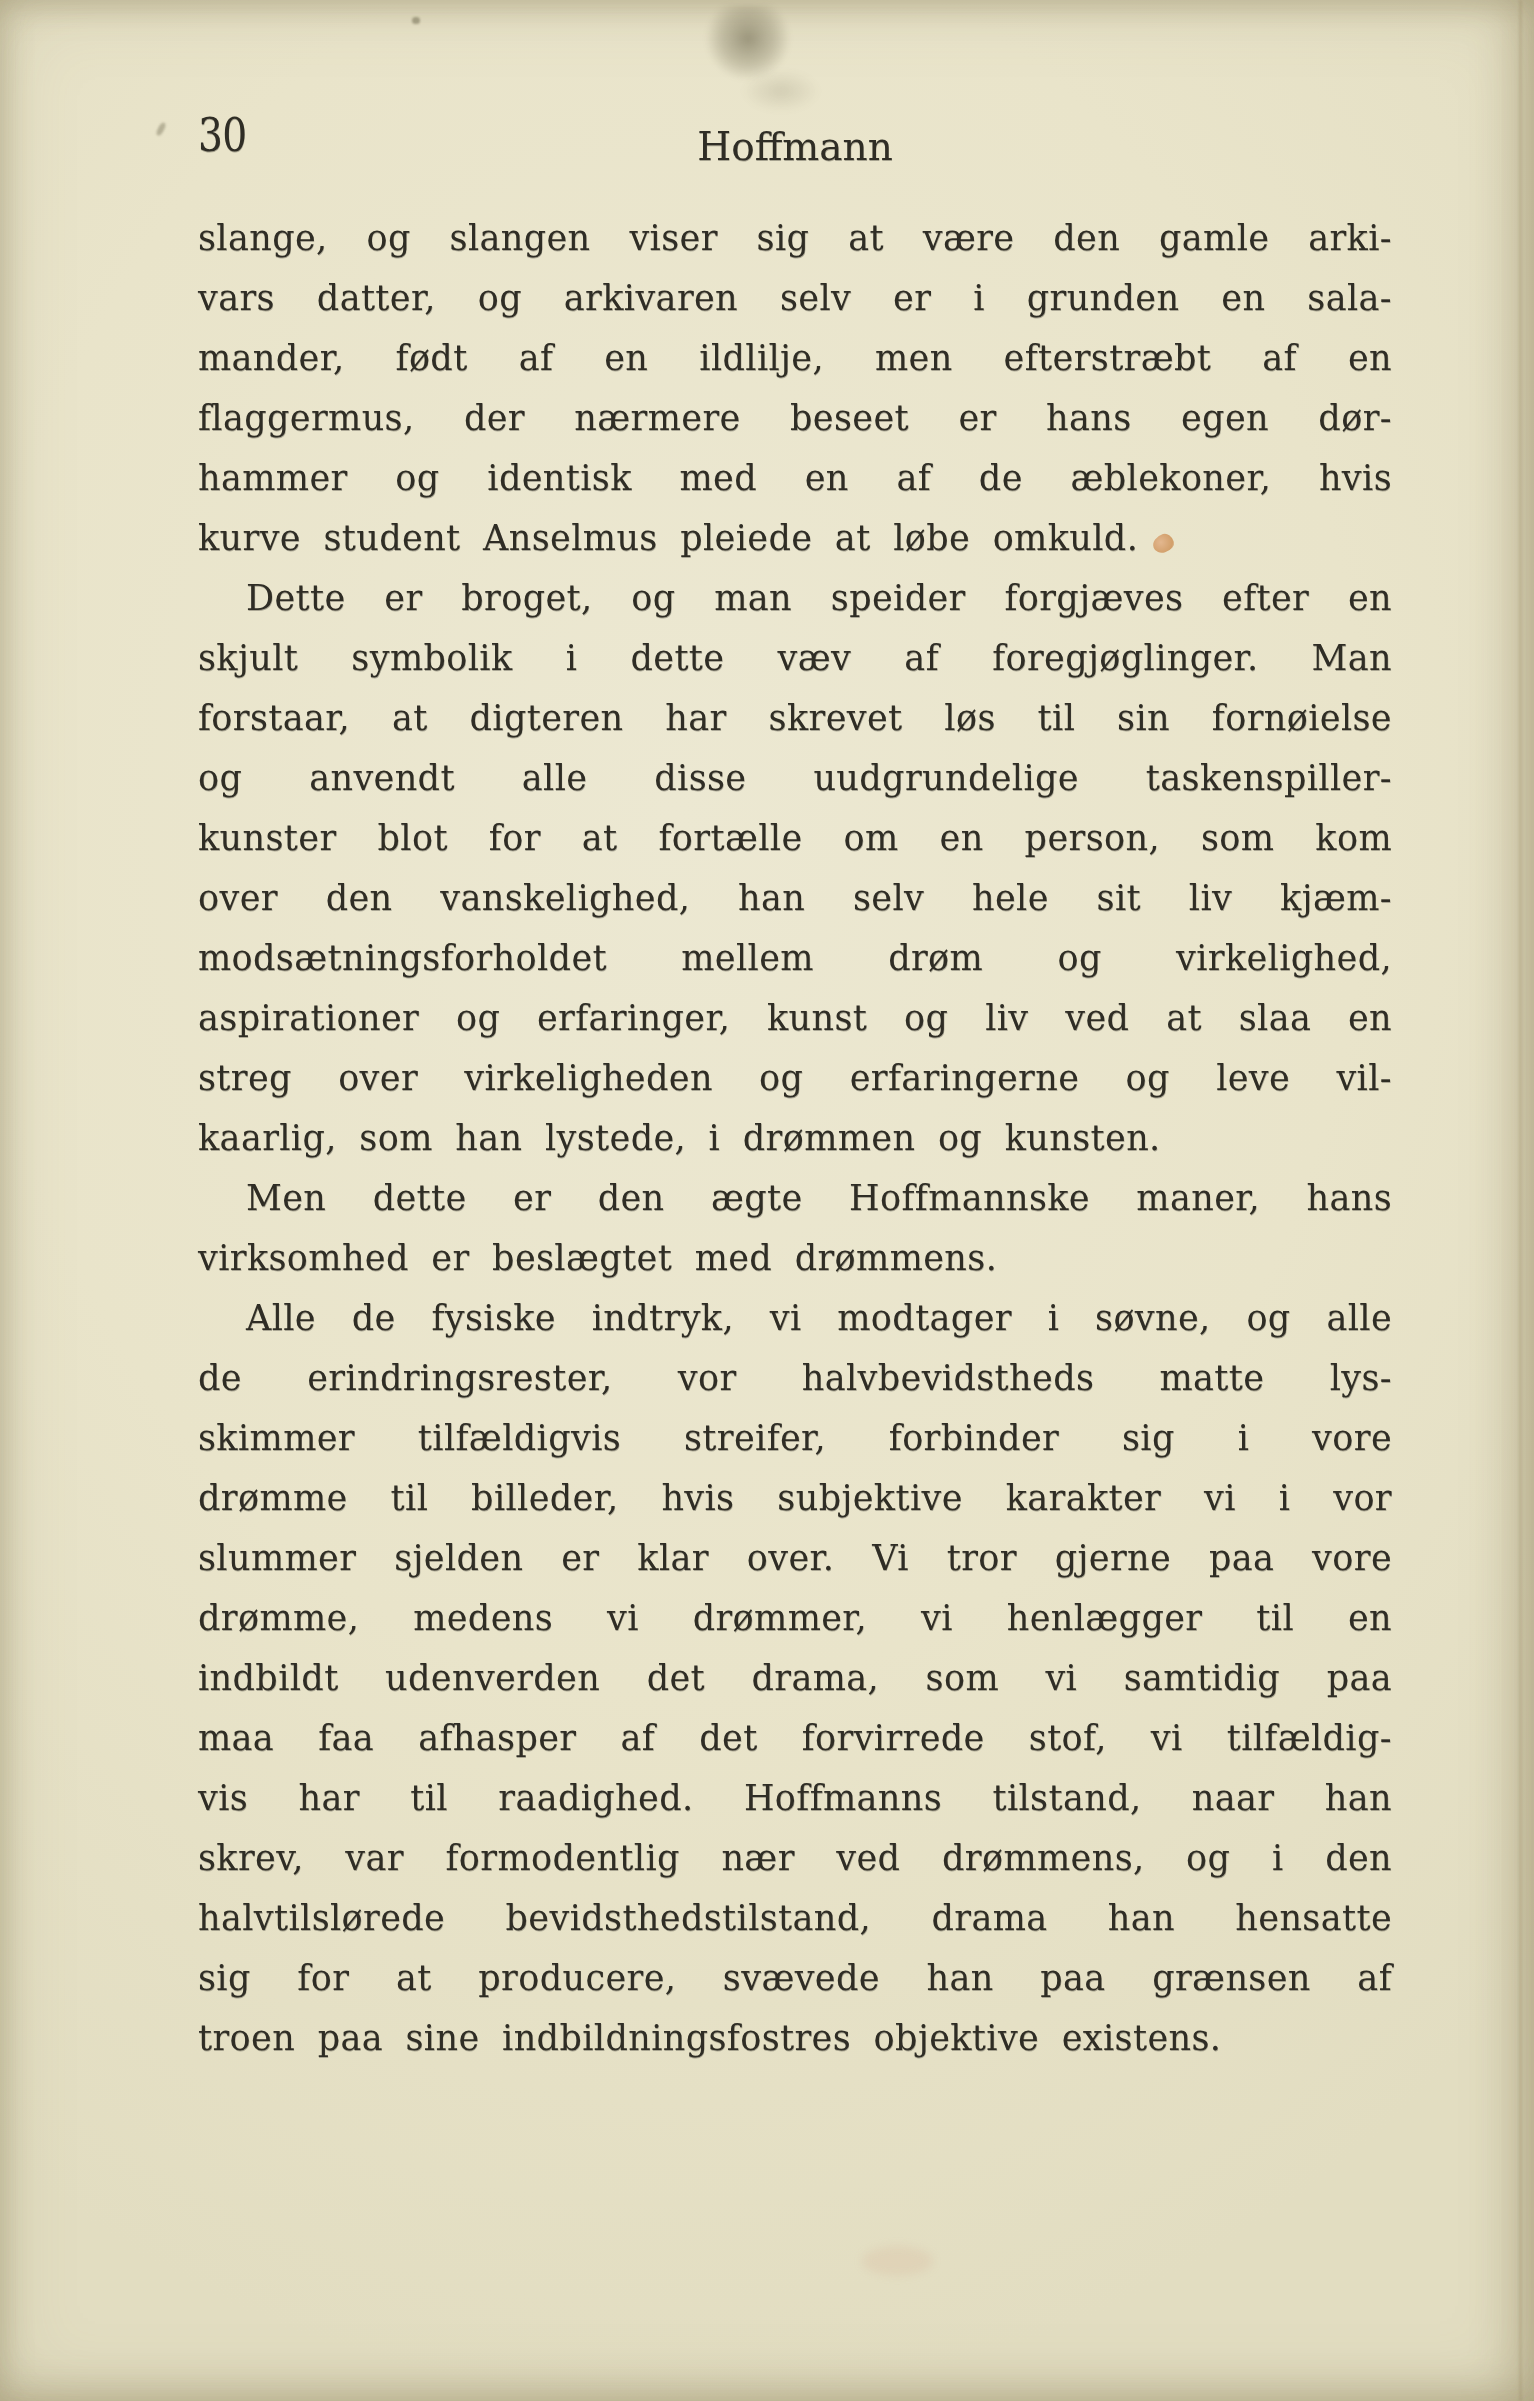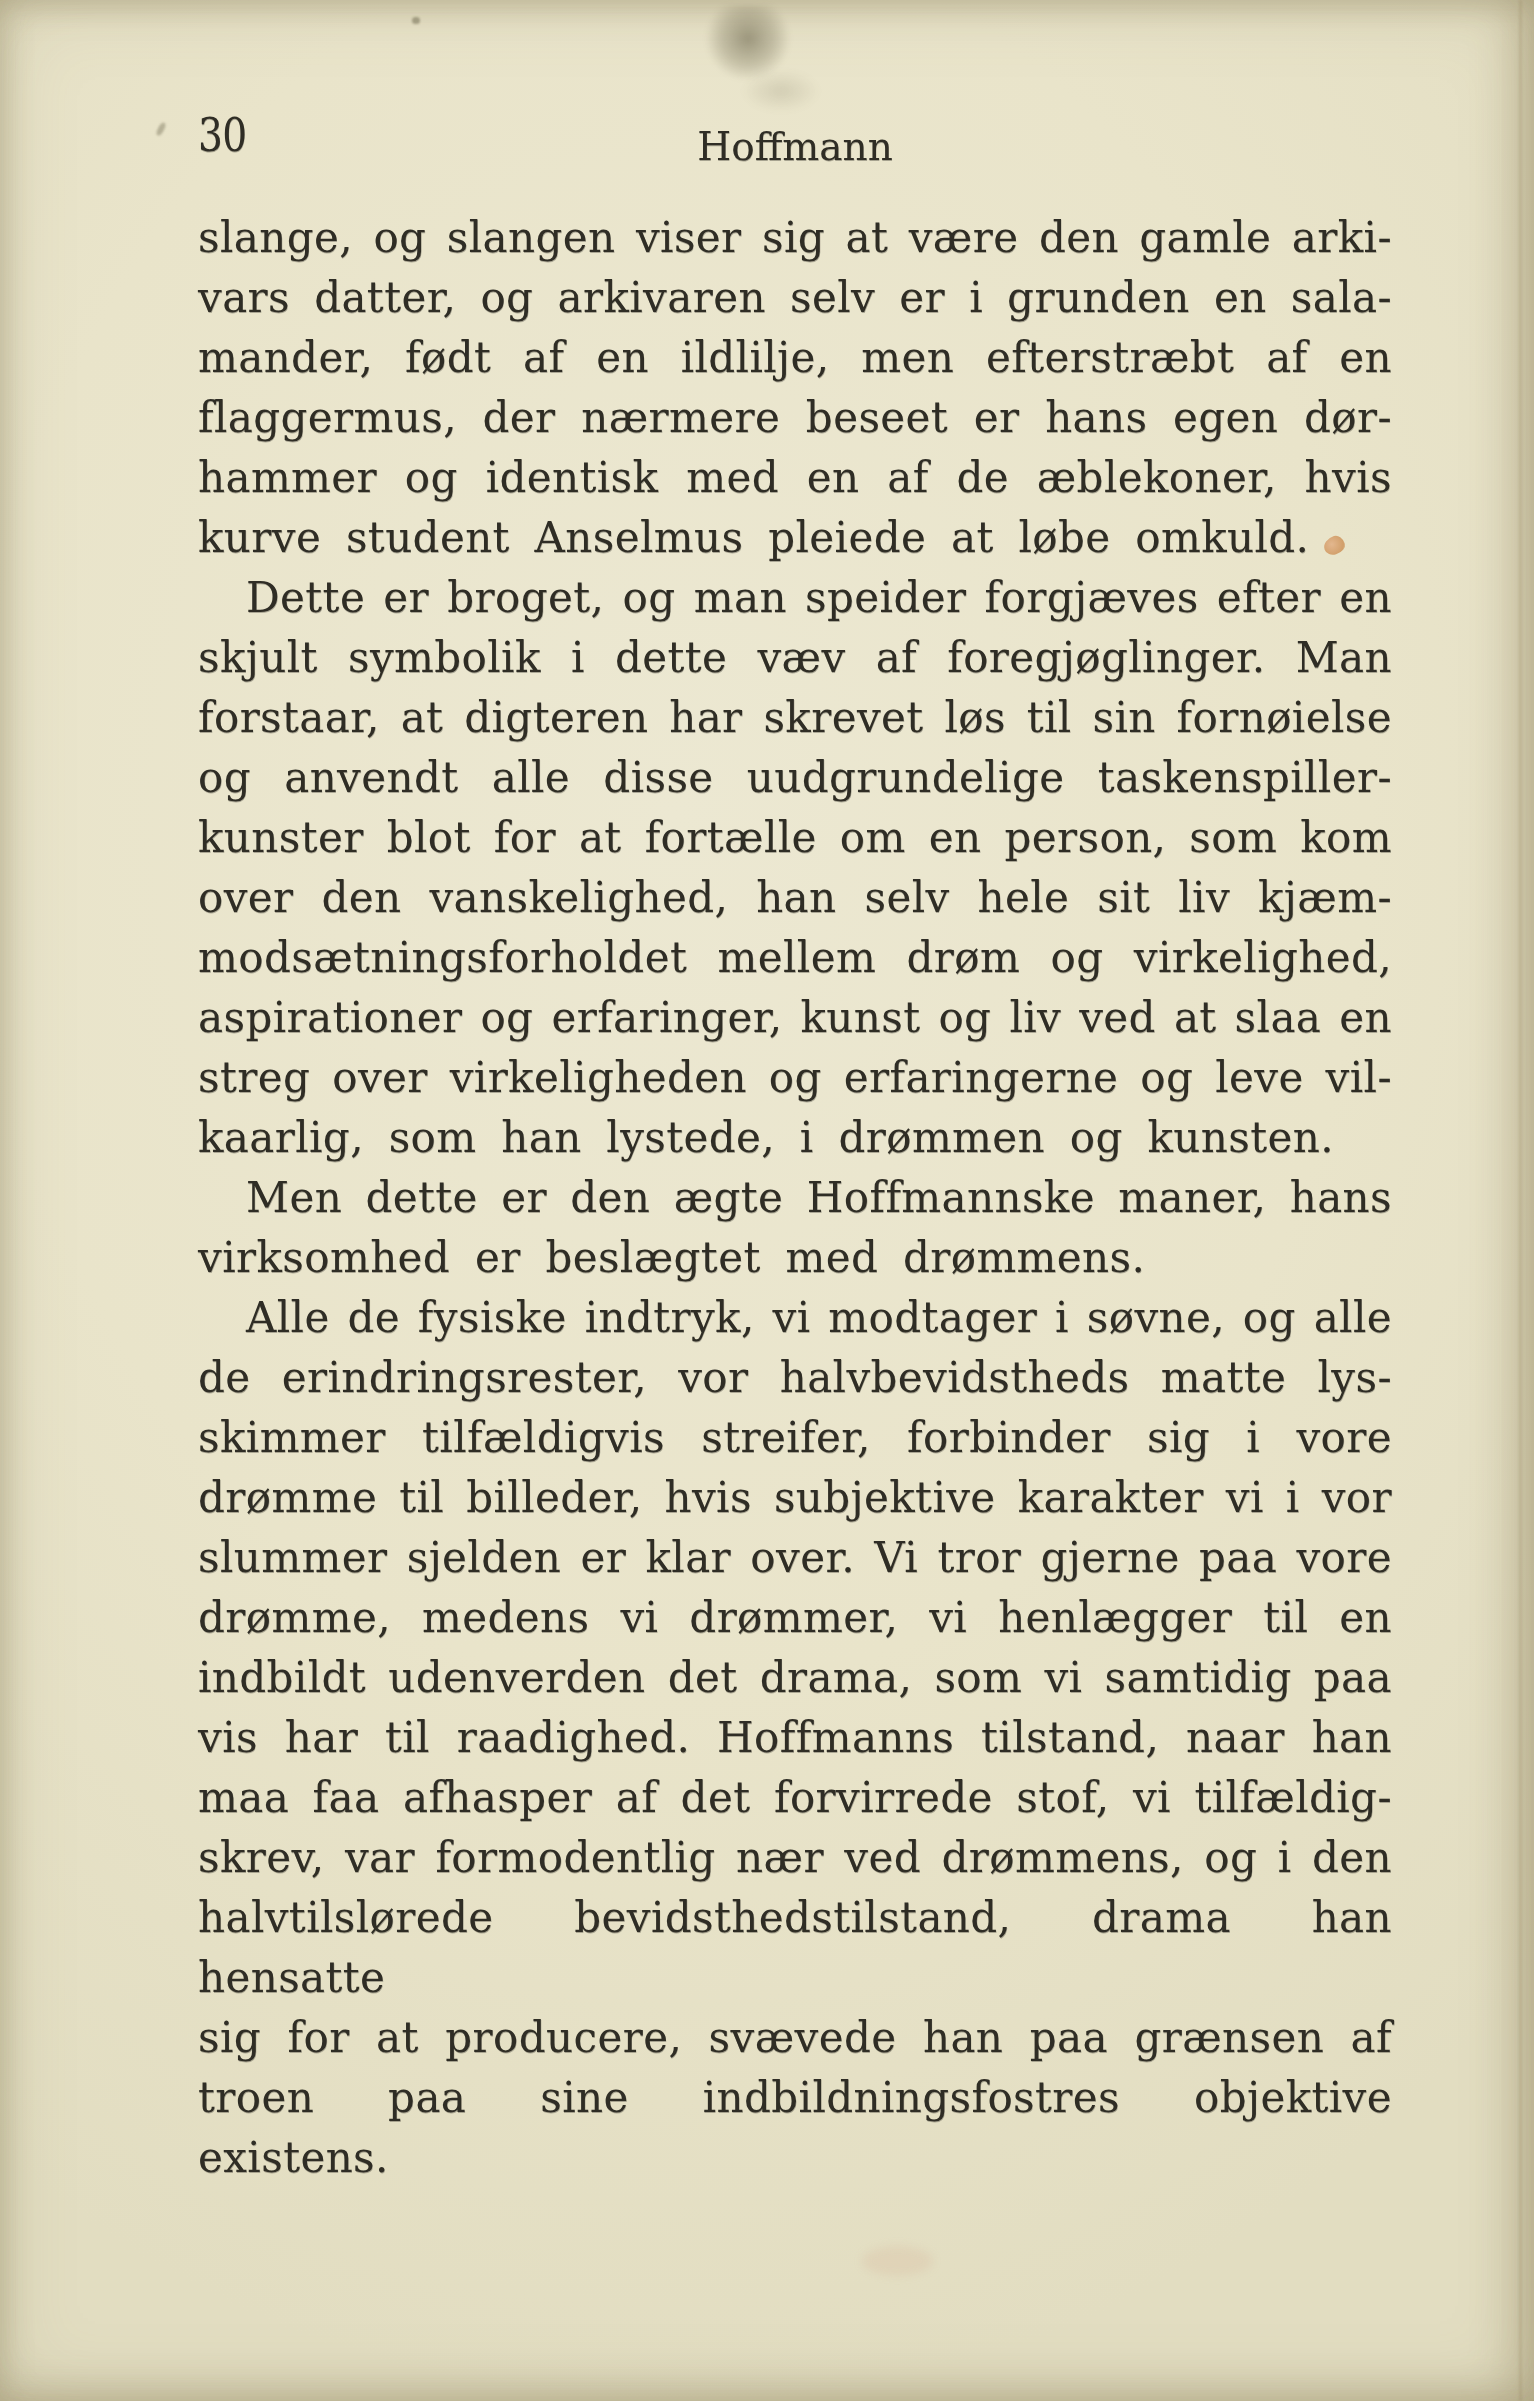--- a/index.html
+++ b/index.html
@@ -36,21 +36,21 @@
     width: 1194px;
     text-align: center;
     font-size: 39px; line-height: 1;
     text-shadow: 0.4px 0.7px 0.6px rgba(43,40,32,.35);
     margin-top: 14px;
   }
   .body-text {
     position: absolute;
     left: 198px; top: 208px;
     width: 1194px;
-    font-size: 42px;
+    font-size: 35px;
     line-height: 60px;
     letter-spacing: 0.4px;
     word-spacing: 2.5px;
     text-shadow: 0.4px 0.7px 0.6px rgba(43,40,32,.33);
   }
   .line {
     text-align: justify;
     text-align-last: justify;
     white-space: normal;
   }
@@ -150,21 +150,21 @@
       <div class="line final">kaarlig, som han lystede, i drømmen og kunsten.</div>
       <div class="line indent">Men dette er den ægte Hoffmannske maner, hans</div>
       <div class="line final">virksomhed er beslægtet med drømmens.</div>
       <div class="line indent">Alle de fysiske indtryk, vi modtager i søvne, og alle</div>
       <div class="line">de erindringsrester, vor halvbevidstheds matte lys-</div>
       <div class="line">skimmer tilfældigvis streifer, forbinder sig i vore</div>
       <div class="line">drømme til billeder, hvis subjektive karakter vi i vor</div>
       <div class="line">slummer sjelden er klar over. Vi tror gjerne paa vore</div>
       <div class="line">drømme, medens vi drømmer, vi henlægger til en</div>
       <div class="line">indbildt udenverden det drama, som vi samtidig paa</div>
+      <div class="line">maa faa afhasper af det forvirrede stof, vi tilfældig-</div>
       <div class="line">vis har til raadighed. Hoffmanns tilstand, naar han</div>
-      <div class="line">maa faa afhasper af det forvirrede stof, vi tilfældig-</div>
       <div class="line">skrev, var formodentlig nær ved drømmens, og i den</div>
       <div class="line">halvtilslørede bevidsthedstilstand, drama han hensatte</div>
       <div class="line">sig for at producere, svævede han paa grænsen af</div>
       <div class="line final">troen paa sine indbildningsfostres objektive existens.</div>
     </div>
 </div>
 
 
 </body></html>

